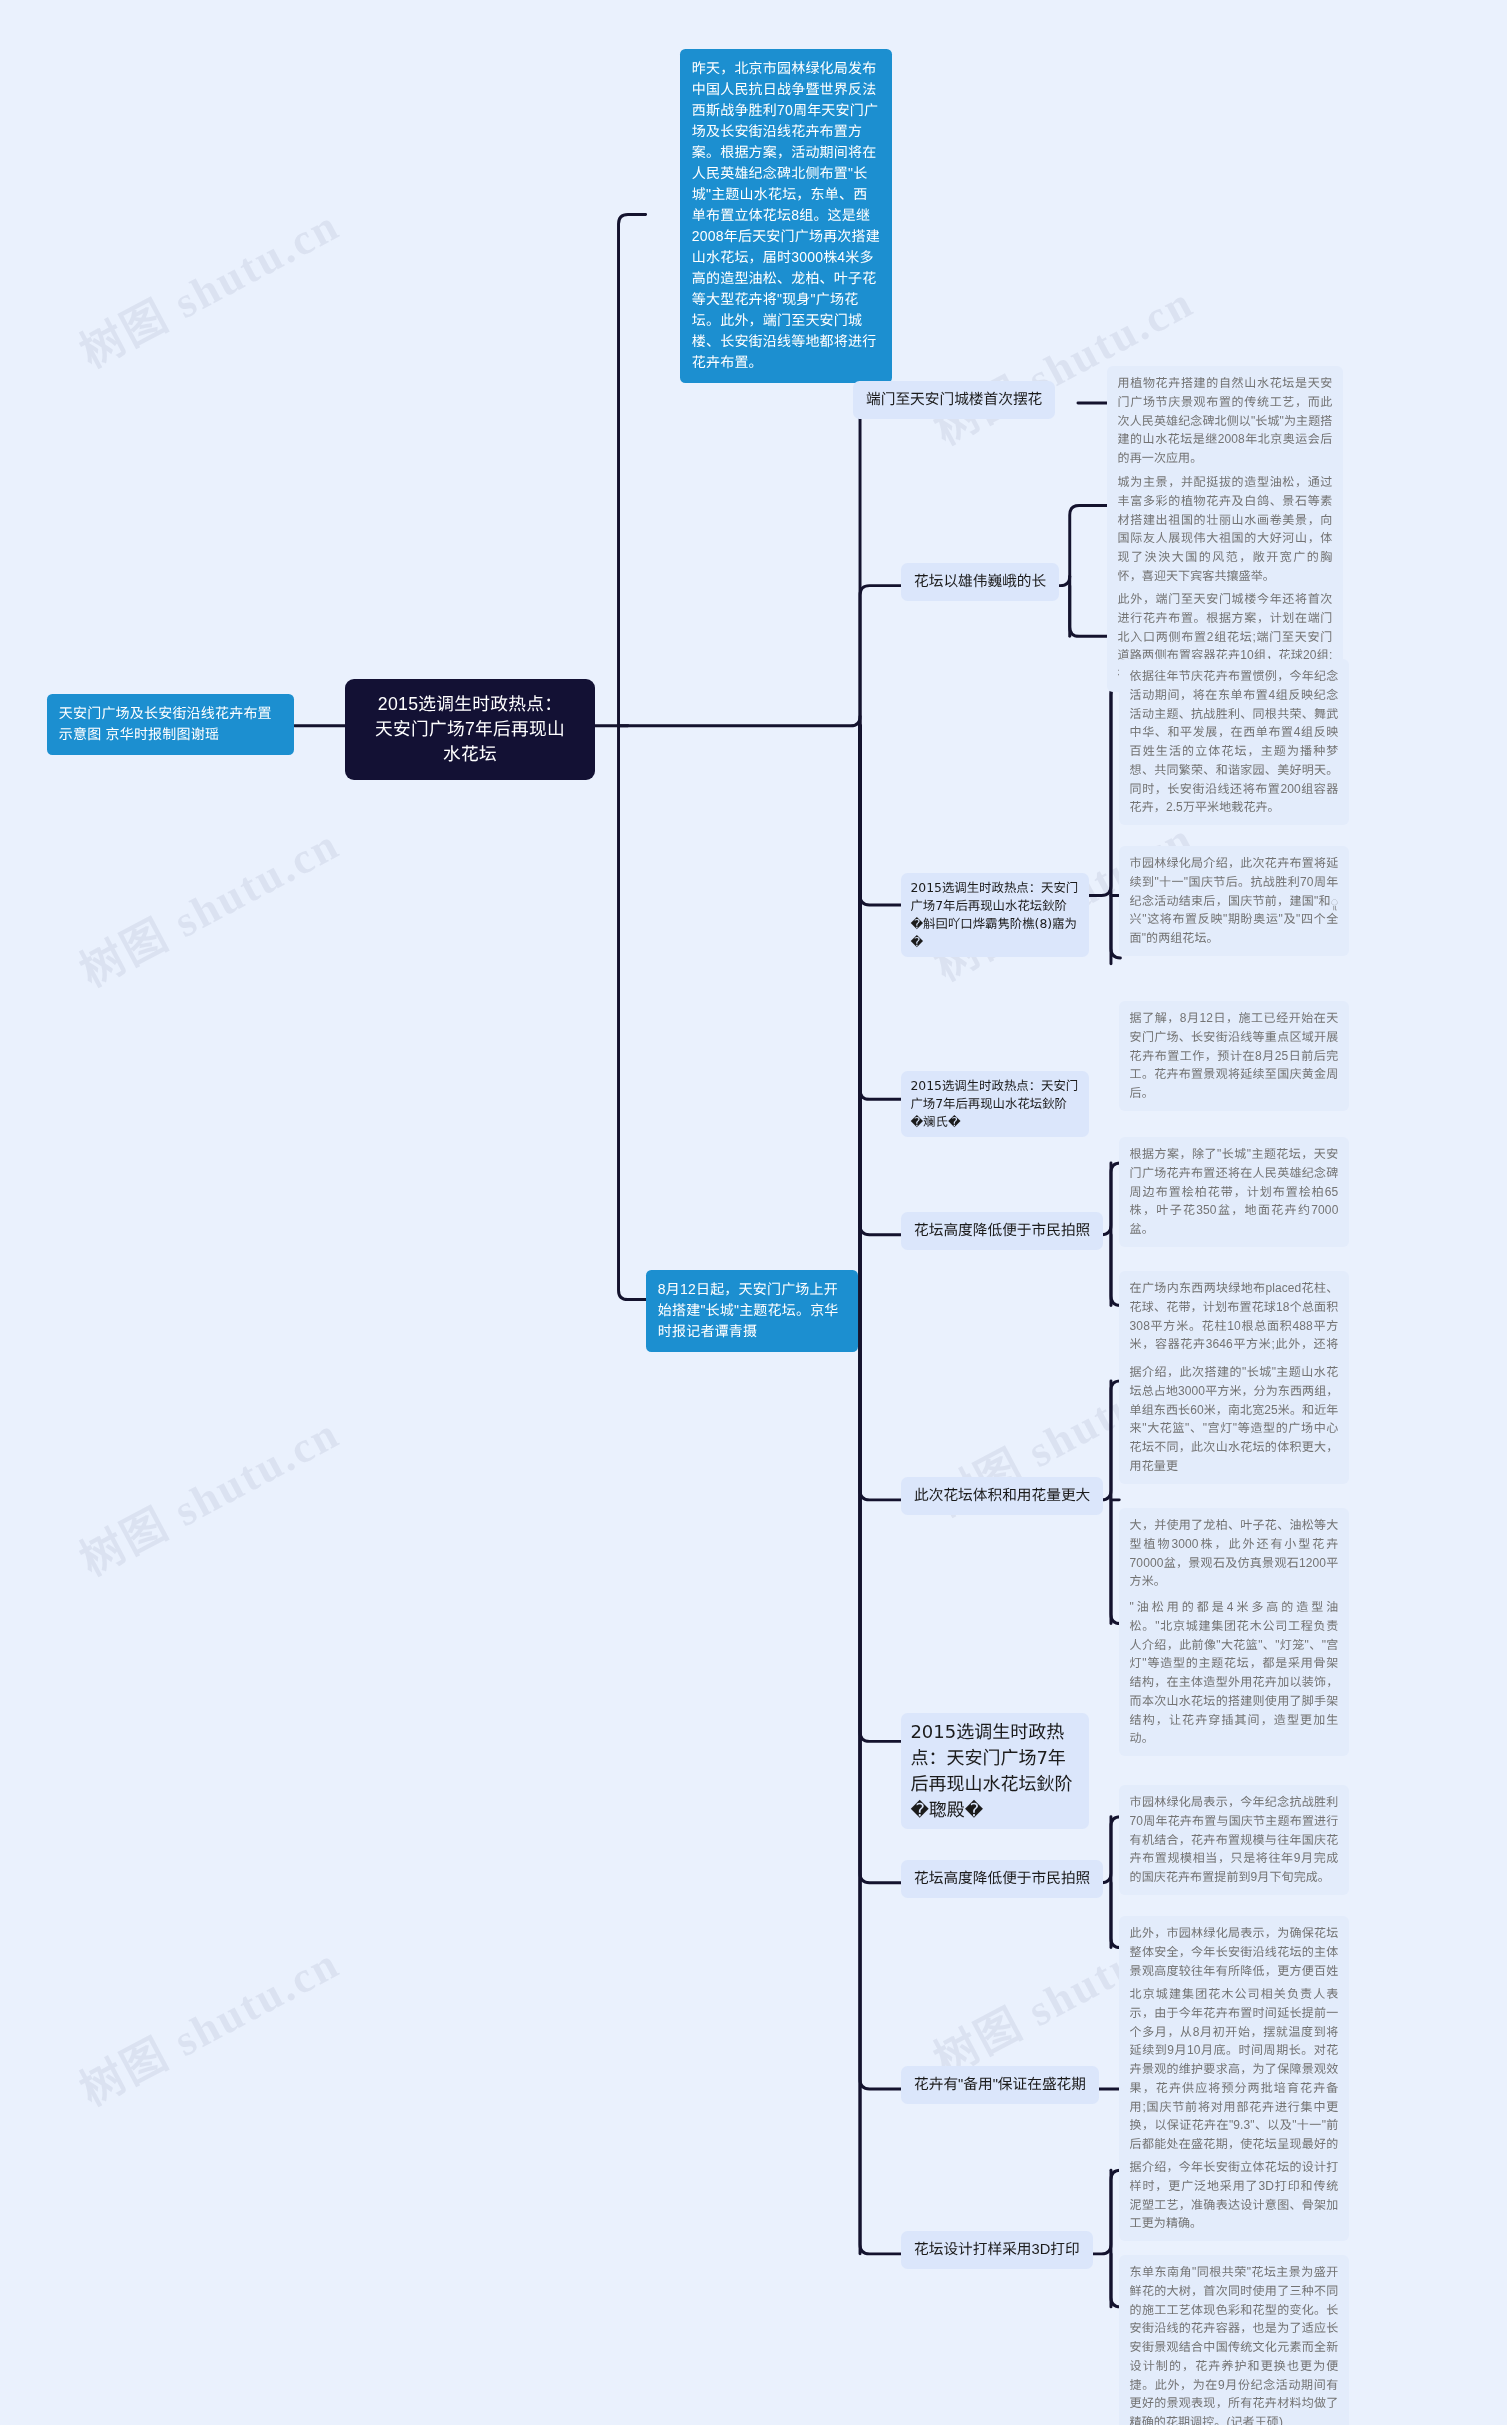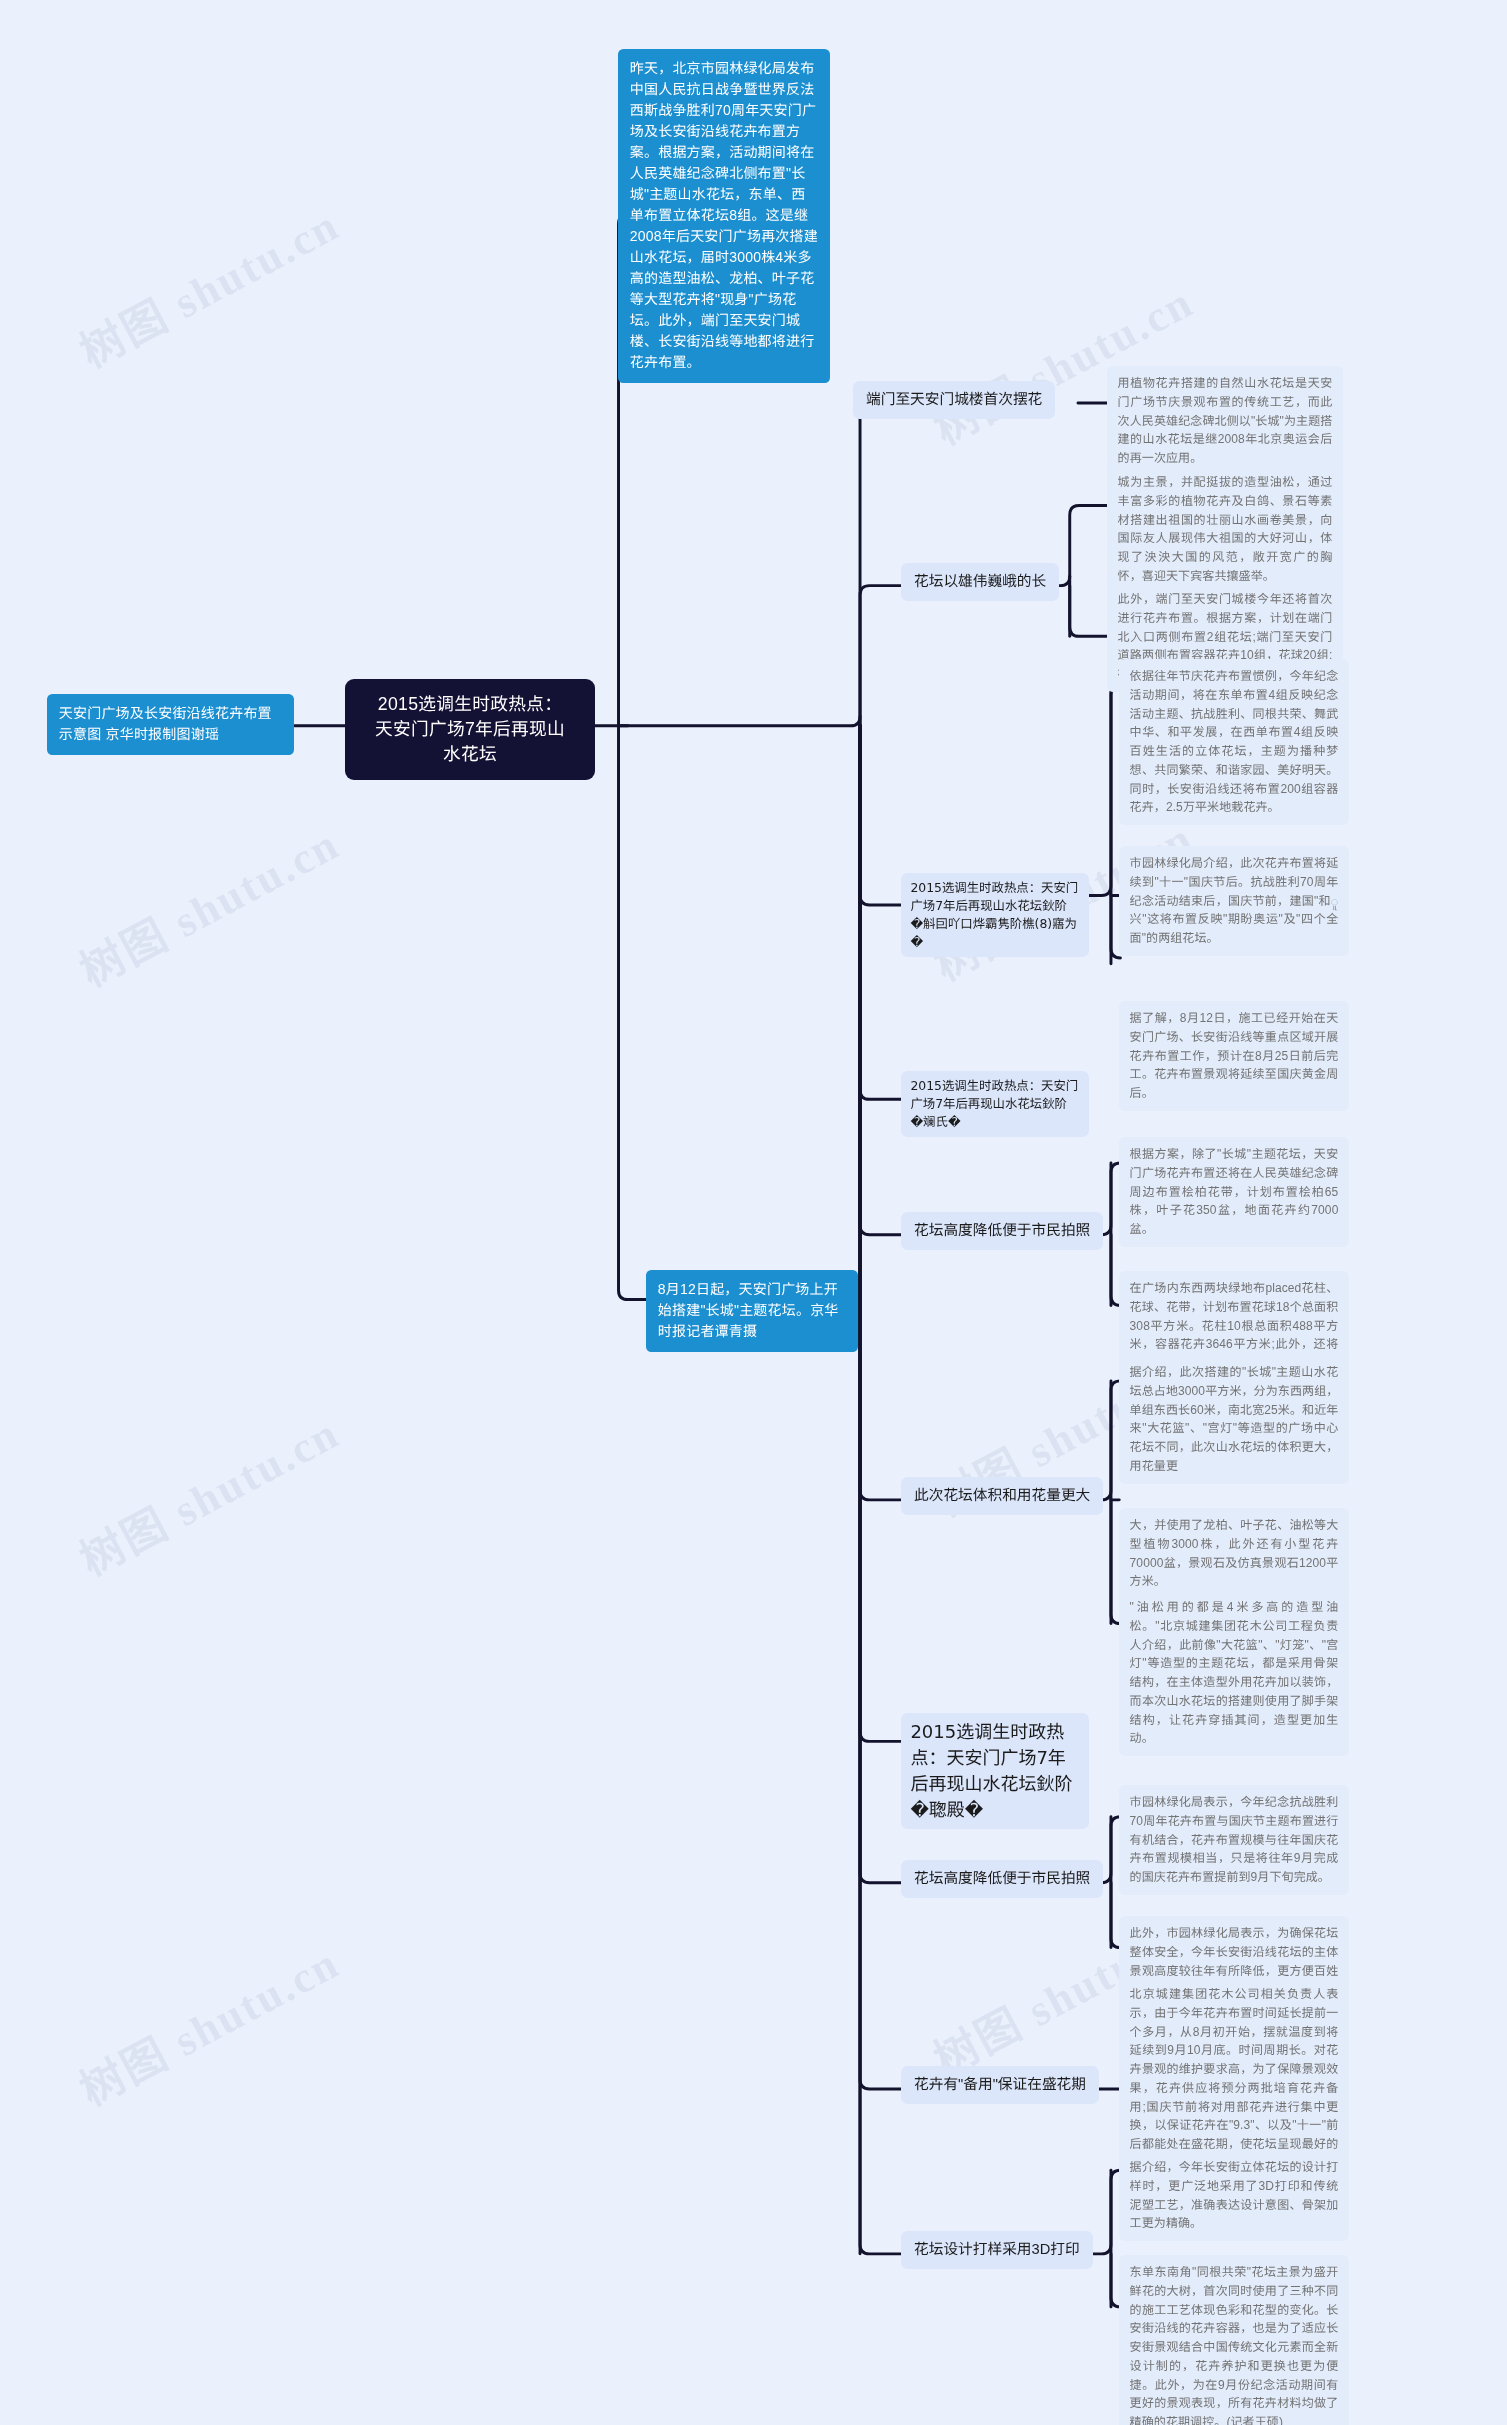--- a/index.html
+++ b/index.html
@@ -118,21 +118,21 @@
     <path d="M1830 3826 H 1870 q16 0 16 -16 V 3700 q0 -16 16 -16 H 1900"></path>
     <path d="M1886 3826 V 3900 q0 16 16 16 H 1900"></path>
     <path d="M1886 3684 V 3916"></path>
   </g>
 </svg>
 
 <div class="node root" style="left:345px;top:679px;width:250px;">2015选调生时政热点：天安门广场7年后再现山水花坛</div>
 
 <div class="node blue" style="left:47px;top:694px;width:247px;">天安门广场及长安街沿线花卉布置示意图 京华时报制图谢瑶</div>
 
-<div class="node blue" style="left:618px;top:49px;width:212px;">昨天，北京市园林绿化局发布中国人民抗日战争暨世界反法西斯战争胜利70周年天安门广场及长安街沿线花卉布置方案。根据方案，活动期间将在人民英雄纪念碑北侧布置"长城"主题山水花坛，东单、西单布置立体花坛8组。这是继2008年后天安门广场再次搭建山水花坛，届时3000株4米多高的造型油松、龙柏、叶子花等大型花卉将"现身"广场花坛。此外，端门至天安门城楼、长安街沿线等地都将进行花卉布置。</div>
+<div class="node blue" style="left:680px;top:49px;width:212px;">昨天，北京市园林绿化局发布中国人民抗日战争暨世界反法西斯战争胜利70周年天安门广场及长安街沿线花卉布置方案。根据方案，活动期间将在人民英雄纪念碑北侧布置"长城"主题山水花坛，东单、西单布置立体花坛8组。这是继2008年后天安门广场再次搭建山水花坛，届时3000株4米多高的造型油松、龙柏、叶子花等大型花卉将"现身"广场花坛。此外，端门至天安门城楼、长安街沿线等地都将进行花卉布置。</div>
 
 <div class="node blue" style="left:646px;top:1270px;width:212px;">8月12日起，天安门广场上开始搭建"长城"主题花坛。京华时报记者谭青摄</div>
 
 <div class="node topic" style="left:853px;top:381px;">端门至天安门城楼首次摆花</div>
 <div class="node leaf" style="left:1107px;top:366px;width:236px;">用植物花卉搭建的自然山水花坛是天安门广场节庆景观布置的传统工艺，而此次人民英雄纪念碑北侧以"长城"为主题搭建的山水花坛是继2008年北京奥运会后的再一次应用。</div>
 
 <div class="node topic" style="left:901px;top:563px;">花坛以雄伟巍峨的长</div>
 <div class="node leaf" style="left:1107px;top:465px;width:236px;">城为主景，并配挺拔的造型油松，通过丰富多彩的植物花卉及白鸽、景石等素材搭建出祖国的壮丽山水画卷美景，向国际友人展现伟大祖国的大好河山，体现了泱泱大国的风范，敞开宽广的胸怀，喜迎天下宾客共攘盛举。</div>
 <div class="node leaf" style="left:1107px;top:582px;width:236px;">此外，端门至天安门城楼今年还将首次进行花卉布置。根据方案，计划在端门北入口两侧布置2组花坛;端门至天安门道路两侧布置容器花卉10组，花球20组;在休息厅入口两侧布置2组迎宾松花坛。</div>
 

